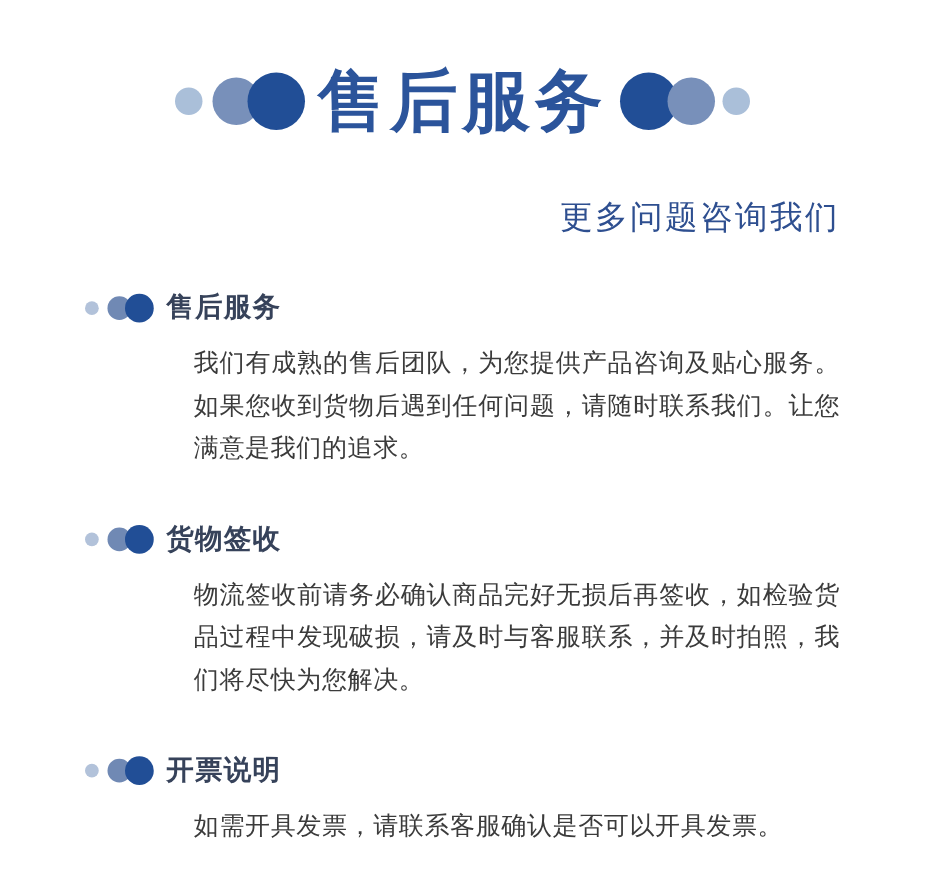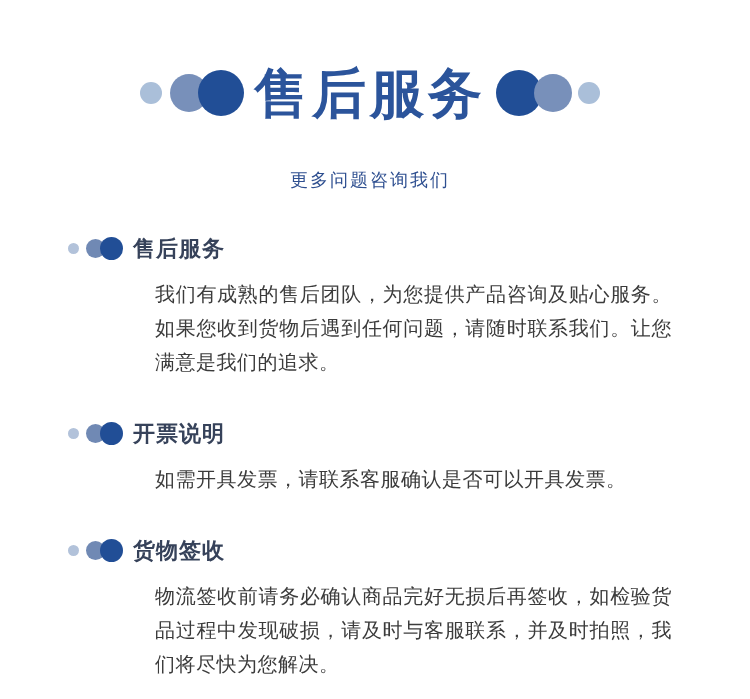--- a/index.html
+++ b/index.html
@@ -11,21 +11,21 @@
     width: 750px;
     height: 699px;
     overflow: hidden;
     font-family: "Liberation Sans", "DejaVu Sans", sans-serif;
     -webkit-font-smoothing: antialiased;
   }
   .page {
     width: 750px;
     height: 699px;
     box-sizing: border-box;
-    padding: 60px 78px 0 68px;
+    padding: 48px 78px 0 68px;
   }
 
   
   .title-banner {
     display: flex;
     align-items: center;
     justify-content: center;
     height: 66px;
     margin-bottom: 0;
   }
@@ -50,22 +50,22 @@
     color: #2b549b;
     letter-spacing: 4px;
     margin: 0 10px;
     line-height: 1;
     white-space: nowrap;
   }
 
   
   .subtitle {
     margin-top: 44px;
-    text-align: center;
-    font-size: 18px;
+    text-align: right;
+    font-size: 26px;
     color: #2e4f90;
     letter-spacing: 2px;
     line-height: 1.2;
   }
 
   
   .sections {
     margin-top: 42px;
   }
   .section {
@@ -139,31 +139,31 @@
       <div class="section-body">我们有成熟的售后团队，为您提供产品咨询及贴心服务。如果您收到货物后遇到任何问题，请随时联系我们。让您满意是我们的追求。</div>
     </div>
 
     <div class="section">
       <div class="section-header">
         <div class="bullets">
           <span class="circle b-light"></span>
           <span class="circle b-mid"></span>
           <span class="circle b-dark"></span>
         </div>
-        <div class="section-heading">开票说明</div>
+        <div class="section-heading">货物签收</div>
       </div>
-      <div class="section-body">如需开具发票，请联系客服确认是否可以开具发票。</div>
+      <div class="section-body">物流签收前请务必确认商品完好无损后再签收，如检验货品过程中发现破损，请及时与客服联系，并及时拍照，我们将尽快为您解决。</div>
     </div>
 
     <div class="section">
       <div class="section-header">
         <div class="bullets">
           <span class="circle b-light"></span>
           <span class="circle b-mid"></span>
           <span class="circle b-dark"></span>
         </div>
-        <div class="section-heading">货物签收</div>
+        <div class="section-heading">开票说明</div>
       </div>
-      <div class="section-body">物流签收前请务必确认商品完好无损后再签收，如检验货品过程中发现破损，请及时与客服联系，并及时拍照，我们将尽快为您解决。</div>
+      <div class="section-body">如需开具发票，请联系客服确认是否可以开具发票。</div>
     </div>
 
   </div>
 </div>
 
 </body></html>

